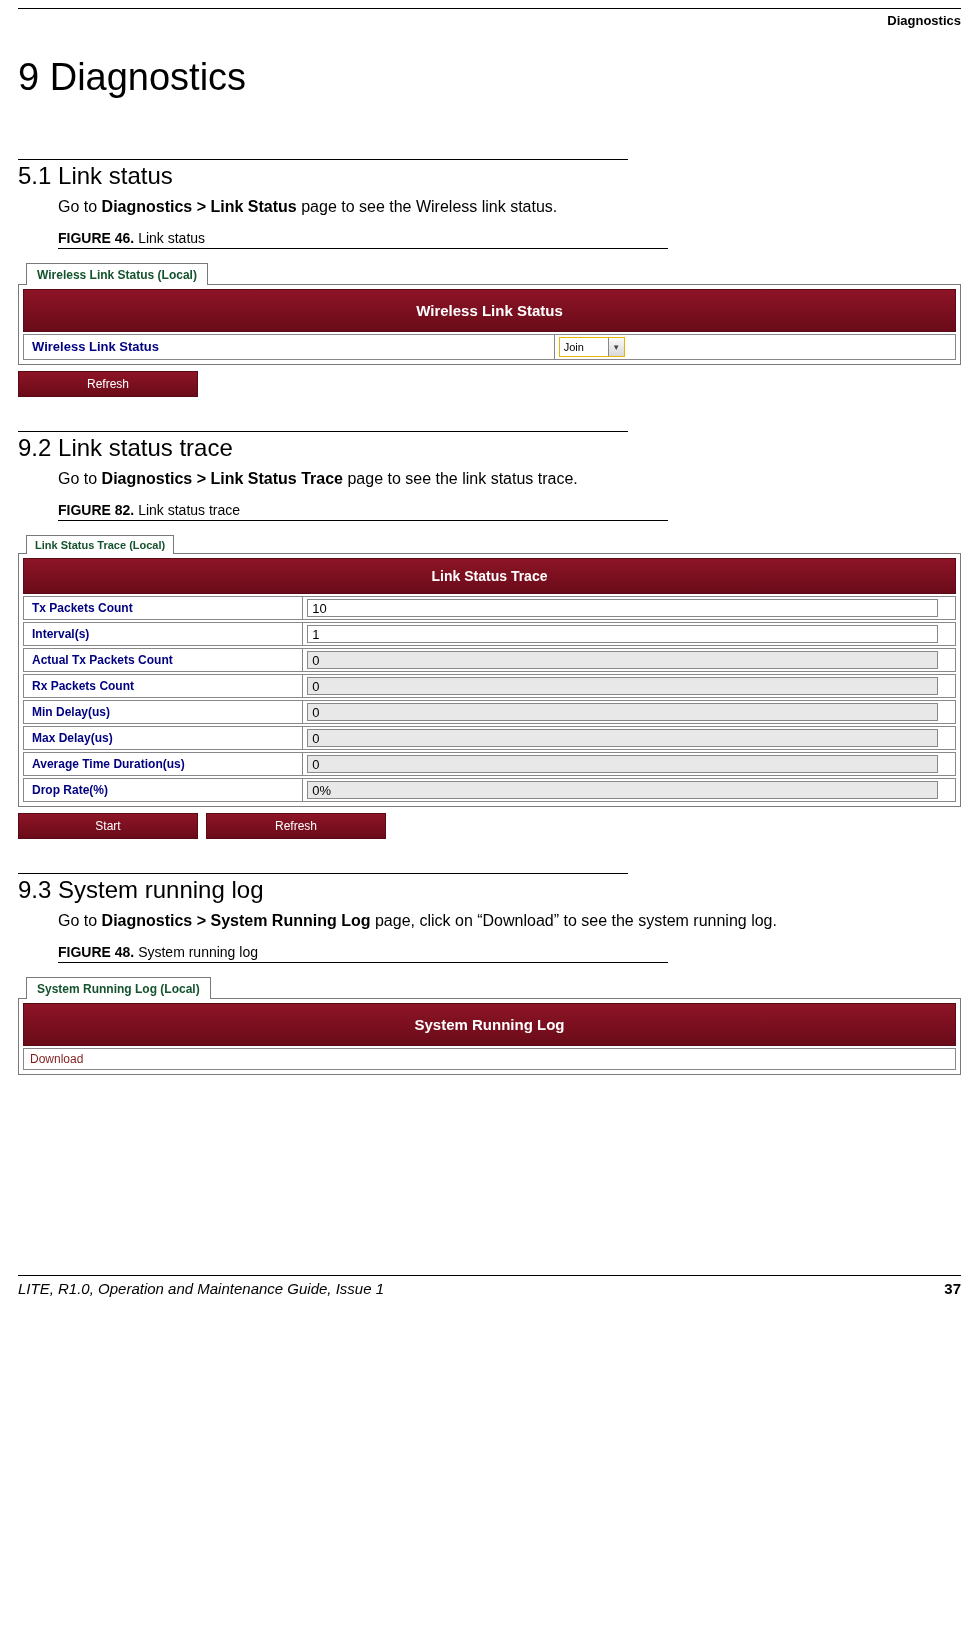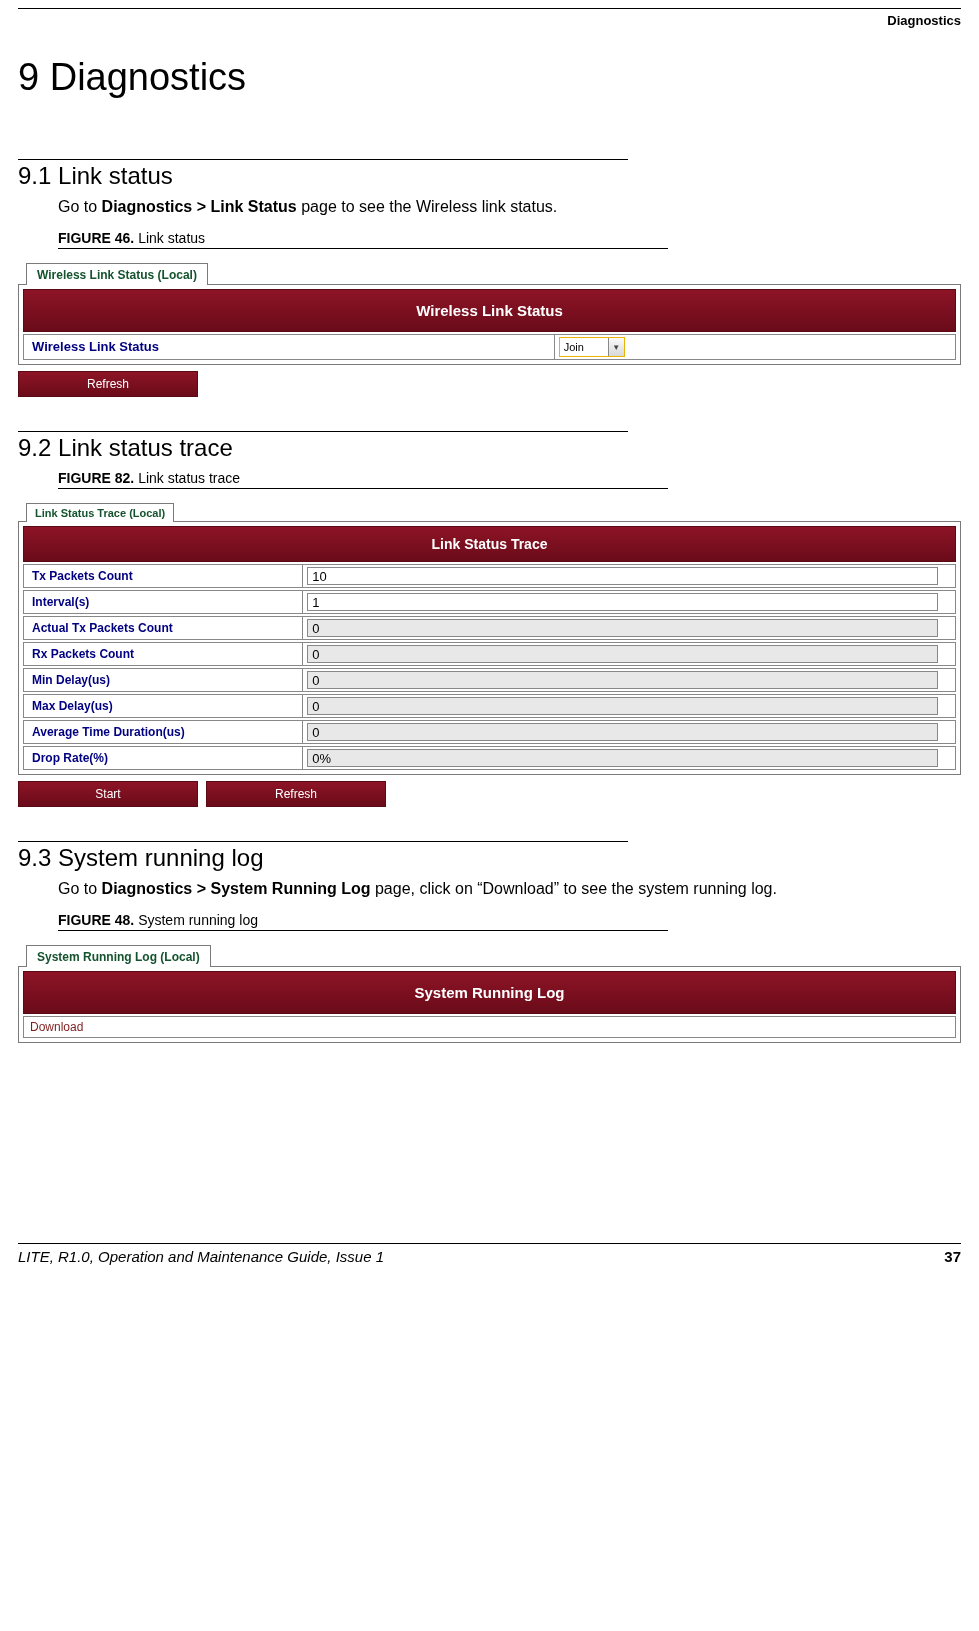--- a/index.html
+++ b/index.html
@@ -196,21 +196,21 @@
 </head>
 <body>
 
 <div class="page">
   <div class="top-rule"></div>
   <div class="header-right">Diagnostics</div>
 
   <h1 class="chapter">9 Diagnostics</h1>
 
   <div class="section-rule"></div>
-  <h2 class="section">9.1 Link status</h2>
+  <h2 class="section">5.1 Link status</h2>
   <p class="body-text">
     <span>Go to </span><b>Diagnostics &gt; Link Status</b><span> page to see the Wireless link status.</span>
   </p>
   <p class="fig-caption">
     <b>FIGURE 46.</b><span> Link status</span>
   </p>
   <div class="fig-rule"></div>
 
   <div class="screenshot">
     <span class="tab">Wireless Link Status (Local)</span>
@@ -226,20 +226,23 @@
         </div>
       </div>
     </div>
     <div class="btn-row">
       <div class="btn">Refresh</div>
     </div>
   </div>
 
   <div class="section-rule"></div>
   <h2 class="section">9.2 Link status trace</h2>
+  <p class="body-text">
+    <span>Go to </span><b>Diagnostics &gt; Link Status Trace</b><span> page to see the link status trace.</span>
+  </p>
   <p class="fig-caption">
     <b>FIGURE 82.</b><span> Link status trace</span>
   </p>
   <div class="fig-rule"></div>
 
   <div class="screenshot trace">
     <span class="tab">Link Status Trace (Local)</span>
     <div class="panel-outer">
       <div class="panel-header">Link Status Trace</div>
       <div id="trace-rows">

